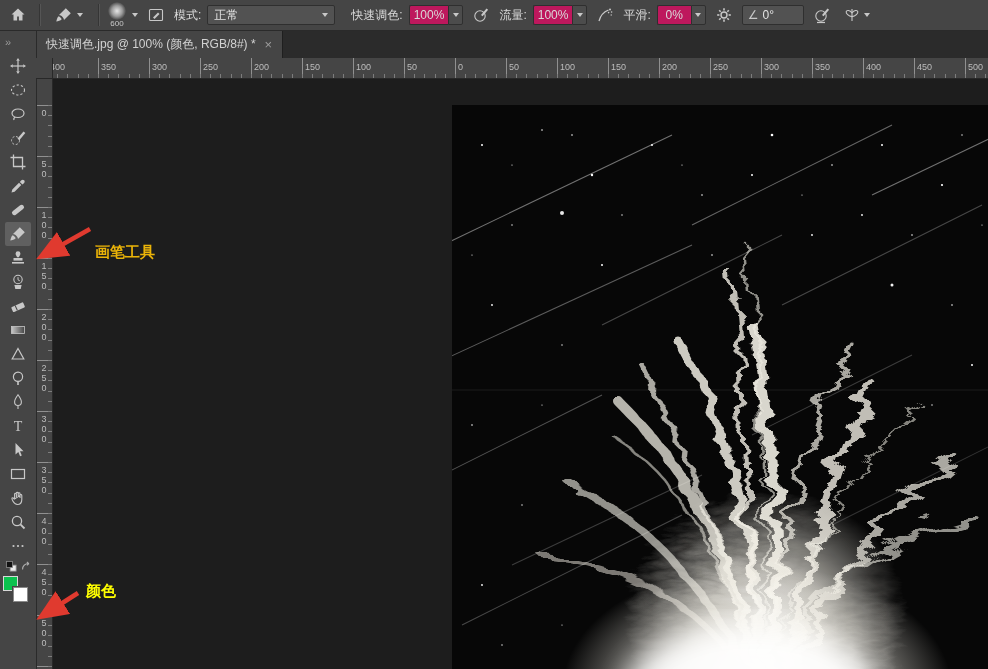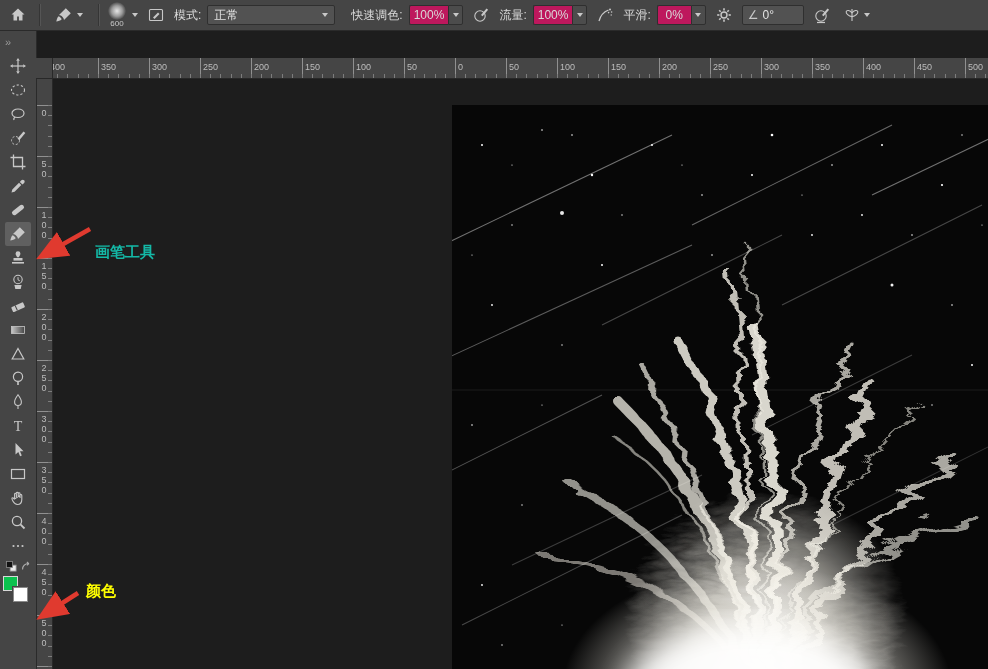--- a/index.html
+++ b/index.html
@@ -172,20 +172,26 @@
     </div>
     <div class="ibtn" style="width:34px;gap:3px">
       <svg width="18" height="18" viewBox="0 0 18 18">
         <line x1="9" y1="3" x2="9" y2="15" stroke="#c8c8c8" stroke-width="1.1"></line>
         <path d="M9 7C7 4 3.6 4 3.2 5.6 2.8 7.4 5.5 10.2 9 10.6M9 7c2-3 5.4-3 5.8-1.4.4 1.8-2.3 4.6-5.8 5" fill="none" stroke="#c8c8c8" stroke-width="1.1"></path>
       </svg>
       <span class="chev"></span>
     </div>
   </div>
 
+  <div class="tab-strip">
+    <div class="doc-tab">
+      <span>快速调色.jpg @ 100% (颜色, RGB/8#) *</span>
+      <span class="tab-close">×</span>
+    </div>
+  </div>
 
   <div class="toolbar">
     <div class="collapse">»</div>
     <div>
         <div class="tool">
           <svg width="18" height="18" viewBox="0 0 18 18">
             <g stroke="#c8c8c8" stroke-width="1.2" fill="#c8c8c8">
               <line x1="9" y1="3.5" x2="9" y2="14.5"></line>
               <line x1="3.5" y1="9" x2="14.5" y2="9"></line>
               <path d="M9 1l1.8 2.8H7.2zM9 17l1.8-2.8H7.2zM1 9l2.8-1.8v3.6zM17 9l-2.8-1.8v3.6z" stroke="none"></path>
@@ -470,16 +476,16 @@
 
   <svg class="ann-overlay" width="988" height="669" viewBox="0 0 988 669">
     <defs>
       <marker id="ah" markerWidth="8" markerHeight="8" refX="5.5" refY="3" orient="auto">
         <path class="ann-head" d="M0 0L7 3L0 6z" fill="#e03a2f"></path>
       </marker>
     </defs>
     <line class="ann-arrow" x1="90" y1="229" x2="42" y2="256" stroke="#e03a2f" stroke-width="4.5" marker-end="url(#ah)"></line>
     <line class="ann-arrow" x1="78" y1="593" x2="42" y2="616" stroke="#e03a2f" stroke-width="4.5" marker-end="url(#ah)"></line>
   </svg>
-  <div class="ann-label" style="left: 95px; top: 243px; color: #14b8a6;">画笔工具</div>
+  <div class="ann-label" style="left: 95px; top: 243px; color: #eab308;">画笔工具</div>
   <div class="ann-label" style="left: 86px; top: 582px; color: rgb(255, 255, 0);">颜色</div>
 
 </div>
 
 </body></html>

